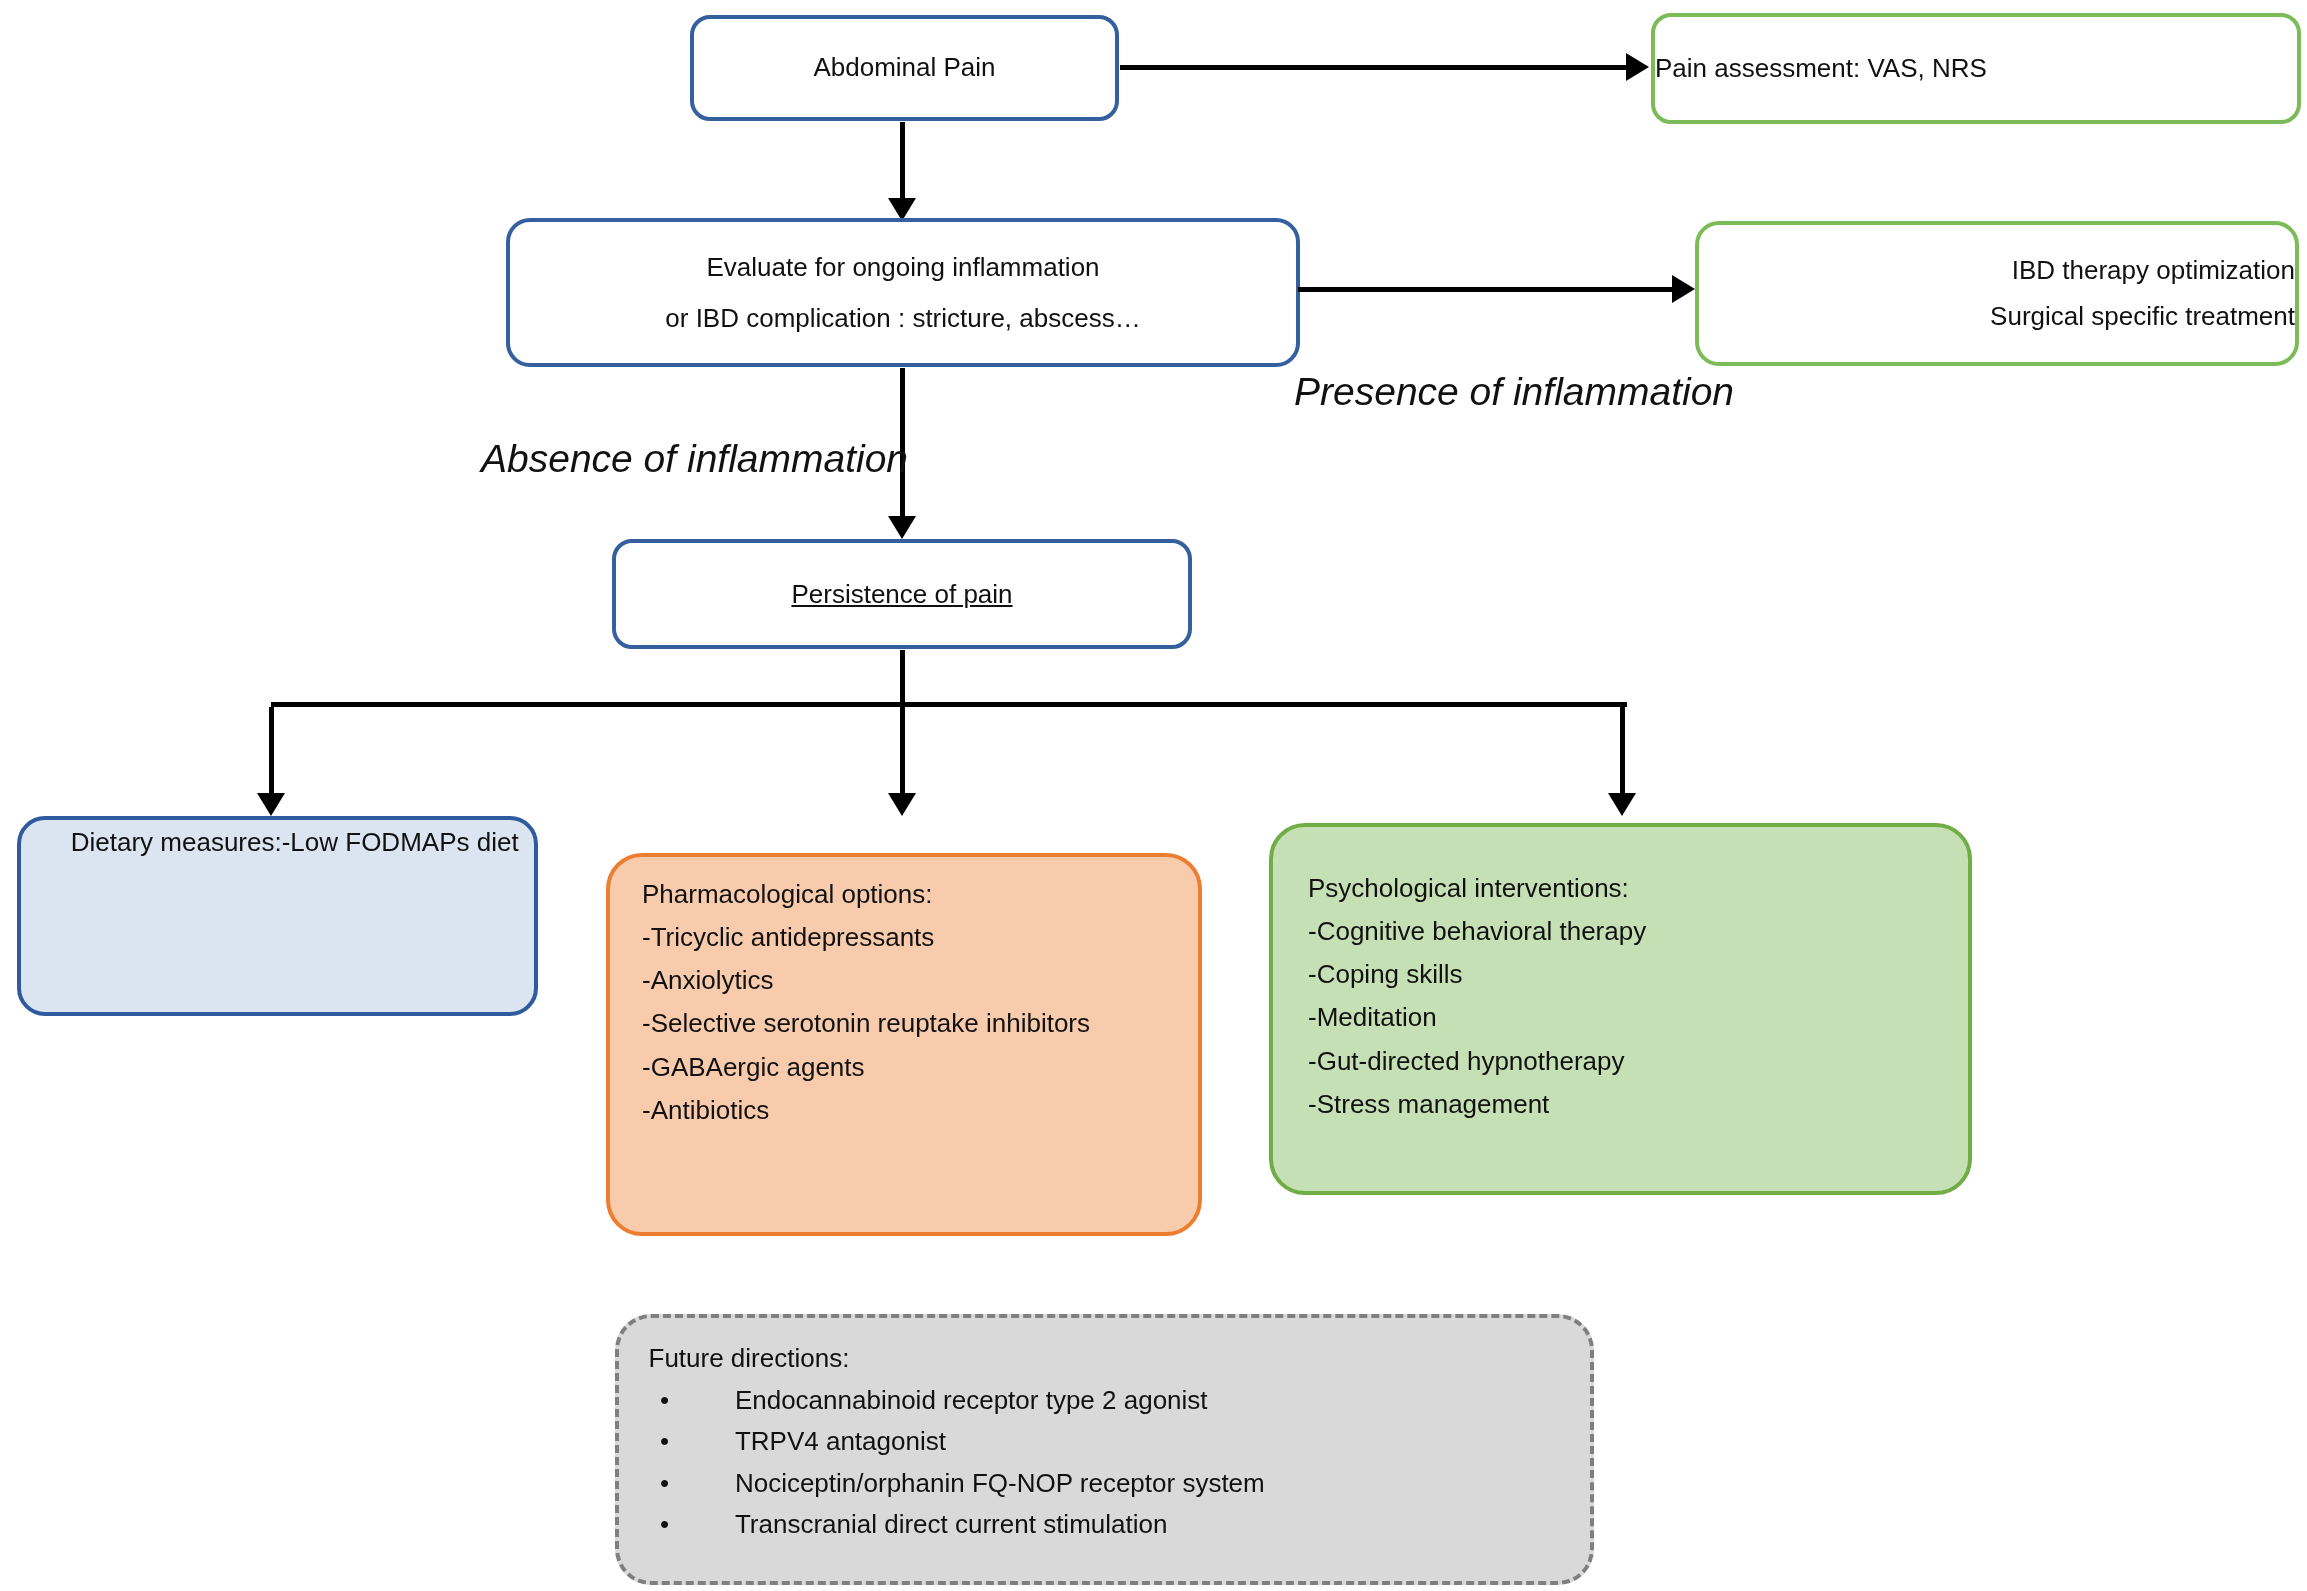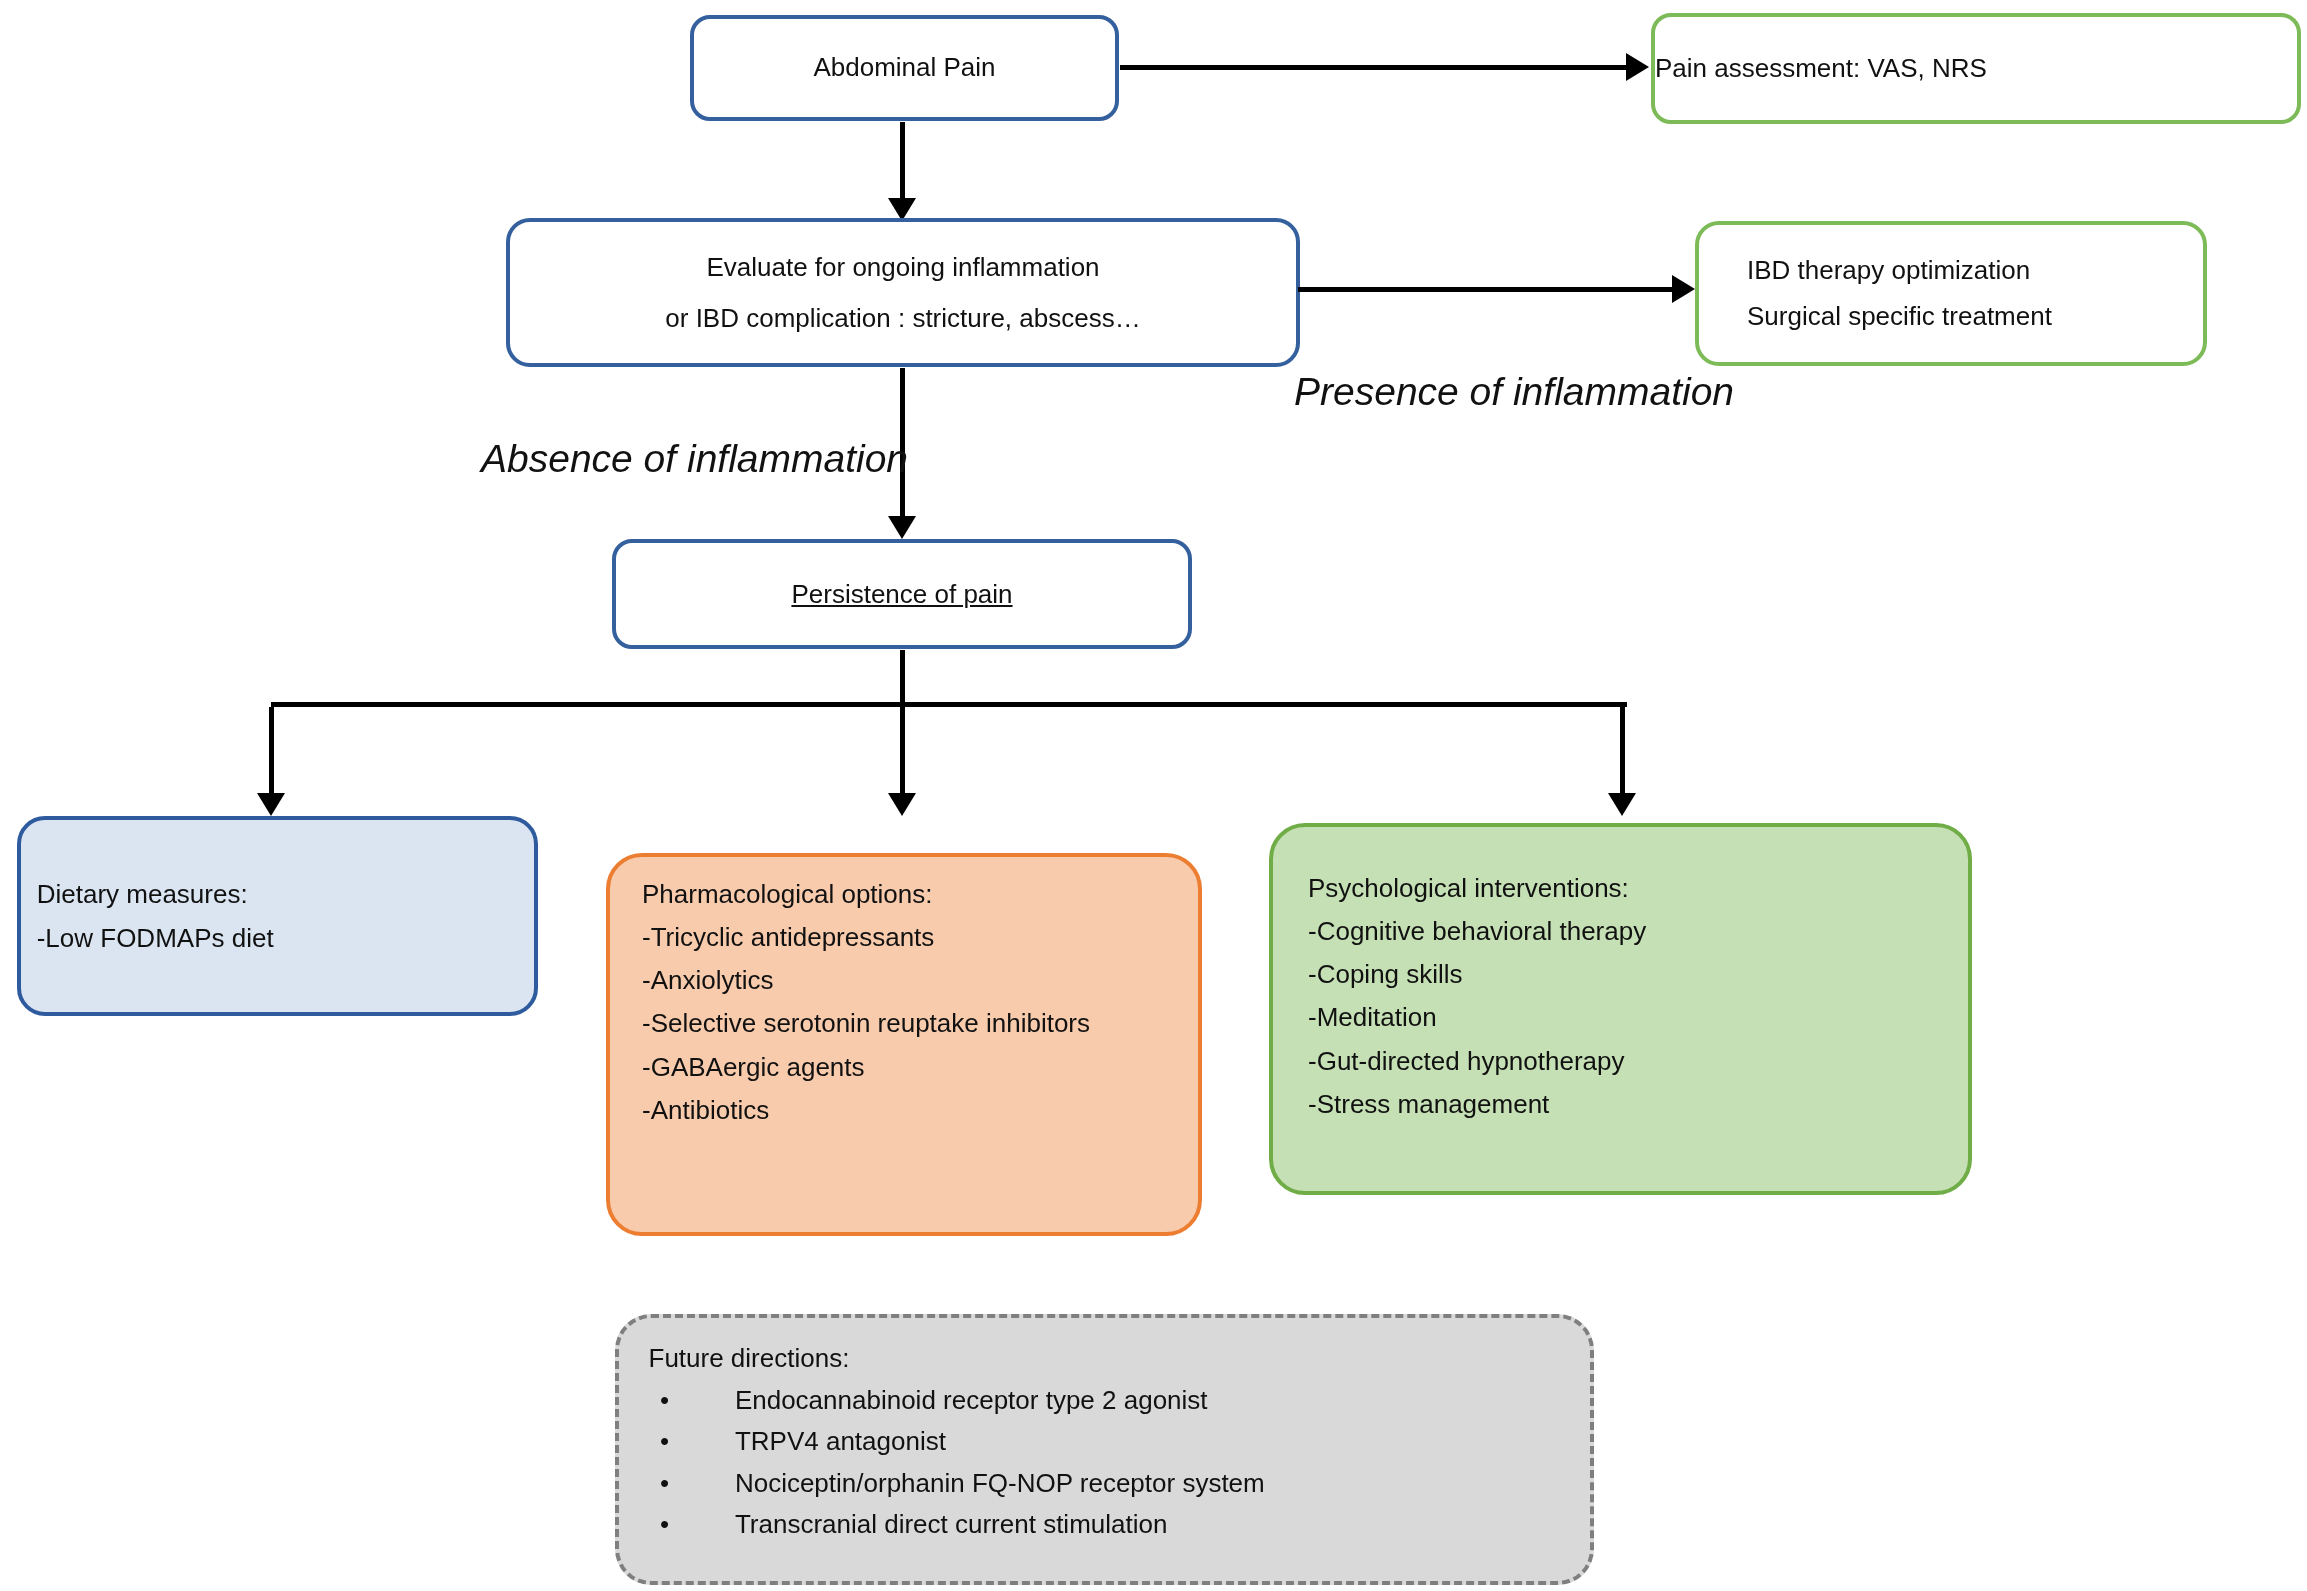--- a/index.html
+++ b/index.html
@@ -23,28 +23,28 @@
     position:absolute;box-sizing:border-box;background:#ffffff;
     display:flex;align-items:center;justify-content:center;
     text-align:center;font-size:26px;color:var(--ink);
   }
   .blue-outline{border:4px solid var(--blue);border-radius:20px;}
   .green-outline{border:4px solid var(--green-light);border-radius:20px;}
 
   #box-a{left:690px;top:14.7px;width:429px;height:106px;}
   #box-b{left:1651px;top:13.4px;width:650px;height:111px;justify-content:flex-start;text-align:center;}
   #box-c{left:506px;top:218px;width:794px;height:149px;flex-direction:column;line-height:1.95;border-radius:24px;}
-  #box-d{left:1695px;top:221px;width:512px;height:145px;flex-direction:column;align-items:flex-start;padding-left:48px;text-align:left;line-height:1.75;border-radius:24px;}
+  #box-d{left:1695px;top:221px;width:604px;height:145px;flex-direction:column;align-items:flex-end;padding-left:24px;text-align:left;line-height:1.75;border-radius:24px;}
   #box-e{left:612px;top:539px;width:580px;height:110px;text-decoration:underline;}
 
   #box-f{
     left:16.7px;top:816px;width:521px;height:200px;
     background:var(--blue-fill);border:4px solid var(--blue-dark);border-radius:28px;
-    flex-direction:column;align-items:flex-start;justify-content:center;
-    padding-left:16px;text-align:left;line-height:1.7;
+    align-items:flex-start;justify-content:center;
+    padding-left:35px;text-align:left;line-height:1.7;
   }
   #box-g{
     left:606px;top:819px;width:596px;height:383px;
     background:var(--orange-fill);border:4px solid var(--orange);border-radius:36px;
     display:block;padding:16px 19px 0 32px;text-align:left;line-height:1.66;margin-top:34px;
   }
   #box-h{
     left:1269px;top:823px;width:703px;height:372px;
     background:var(--green-fill);border:4px solid var(--green);border-radius:36px;
     display:block;padding:40px 17.4px 0 35px;text-align:left;line-height:1.66;

